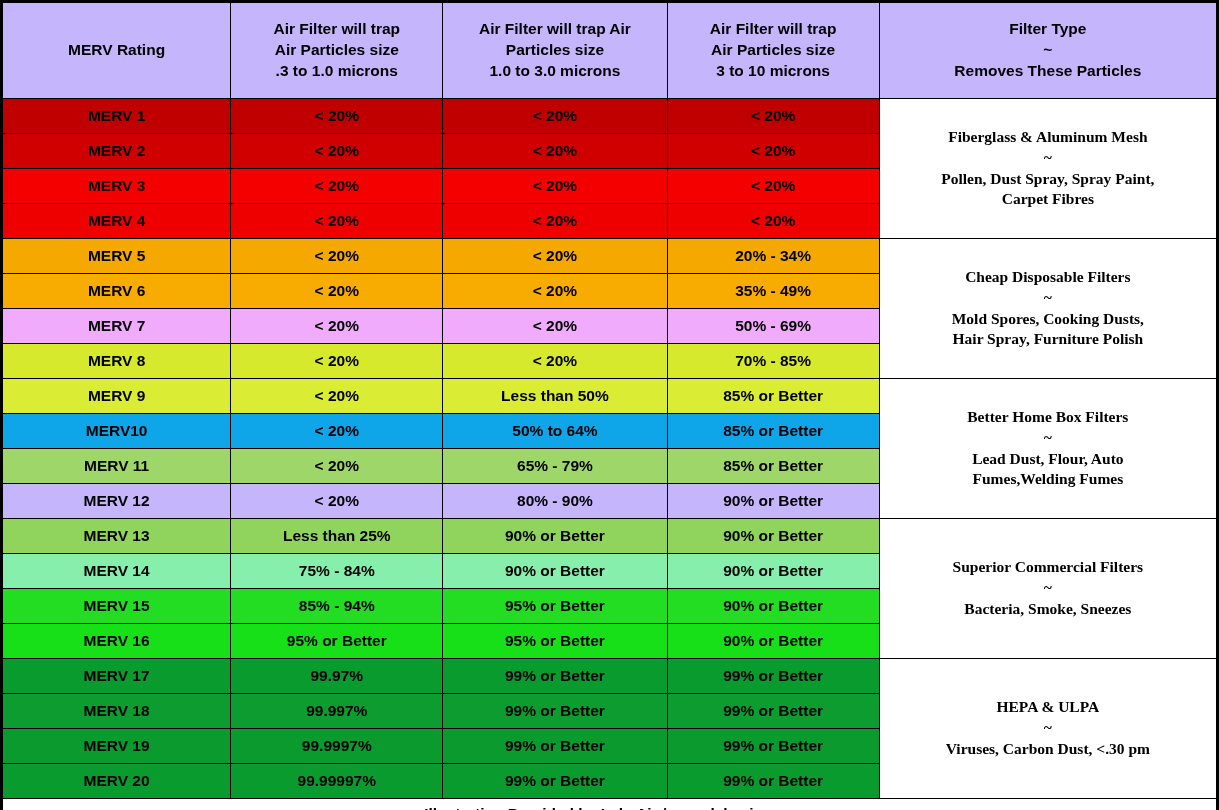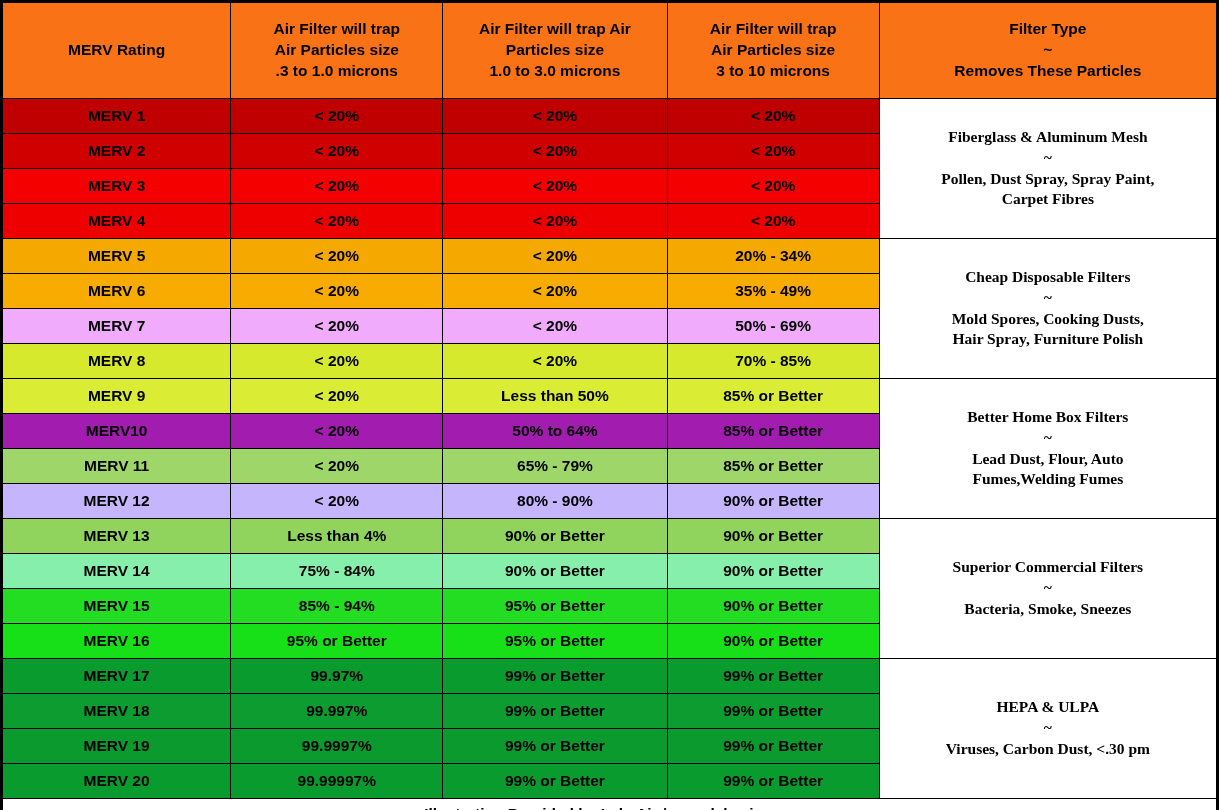--- a/index.html
+++ b/index.html
@@ -39,21 +39,21 @@
     white-space: nowrap;
     overflow: hidden;
   }
   col.c-merv   { width: 228px; }
   col.c-p1     { width: 212px; }
   col.c-p2     { width: 224px; }
   col.c-p3     { width: 212px; }
   col.c-type   { width: 337px; }
 
   thead th {
-    background: #f97316;
+    background: #c4b5fd;
     height: 95px;
     font-size: 15.5px;
     padding: 3px 6px;
     white-space: normal;
   }
   thead th .hline { display: block; }
 
   tbody td { height: 34px; }
 
   td.type {
@@ -76,21 +76,21 @@
   
   .bg-r1 { background: #c00000; }
   .bg-r2 { background: #d00000; }
   .bg-r3 { background: #f50000; }
   .bg-r4 { background: #ef0000; }
   .bg-o1 { background: #f5a800; }
   .bg-o2 { background: #f8ab00; margin-top: 48px; }
   .bg-o3 { background: #f0abfc; }
   .bg-y1 { background: #d7e92c; }
   .bg-y2 { background: #daec33; }
-  .bg-y3 { background: #a21caf; }
+  .bg-y3 { background: #0ea5e9; }
   .bg-g1 { background: #9ed66a; }
   .bg-g2 { background: #c4b5fd; }
   .bg-g3 { background: #90d45e; }
   .bg-g4 { background: #86efac; }
   .bg-g5 { background: #22dd22; }
   .bg-g6 { background: #18e018; }
   .bg-d1 { background: #0a9b2e; margin-top: 32px; }
   .bg-d2 { background: #0d9c2f; }
   .bg-d3 { background: #0a9a2d; }
   .bg-d4 { background: #0a9b2e; }
@@ -224,21 +224,21 @@
       </tr>
       <tr>
         <td class="bg-g2">MERV 12</td>
         <td class="bg-g2">&lt; 20%</td>
         <td class="bg-g2">80% - 90%</td>
         <td class="bg-g2">90% or Better</td>
       </tr>
 
       <tr>
         <td class="bg-g3">MERV 13</td>
-        <td class="bg-g3">Less than 4%</td>
+        <td class="bg-g3">Less than 25%</td>
         <td class="bg-g3">90% or Better</td>
         <td class="bg-g3">90% or Better</td>
         <td class="type" rowspan="4">
           <span class="tline">Superior Commercial Filters</span>
           <span class="tline">~</span>
           <span class="tline">Bacteria, Smoke, Sneezes</span>
         </td>
       </tr>
       <tr>
         <td class="bg-g4">MERV 14</td>

